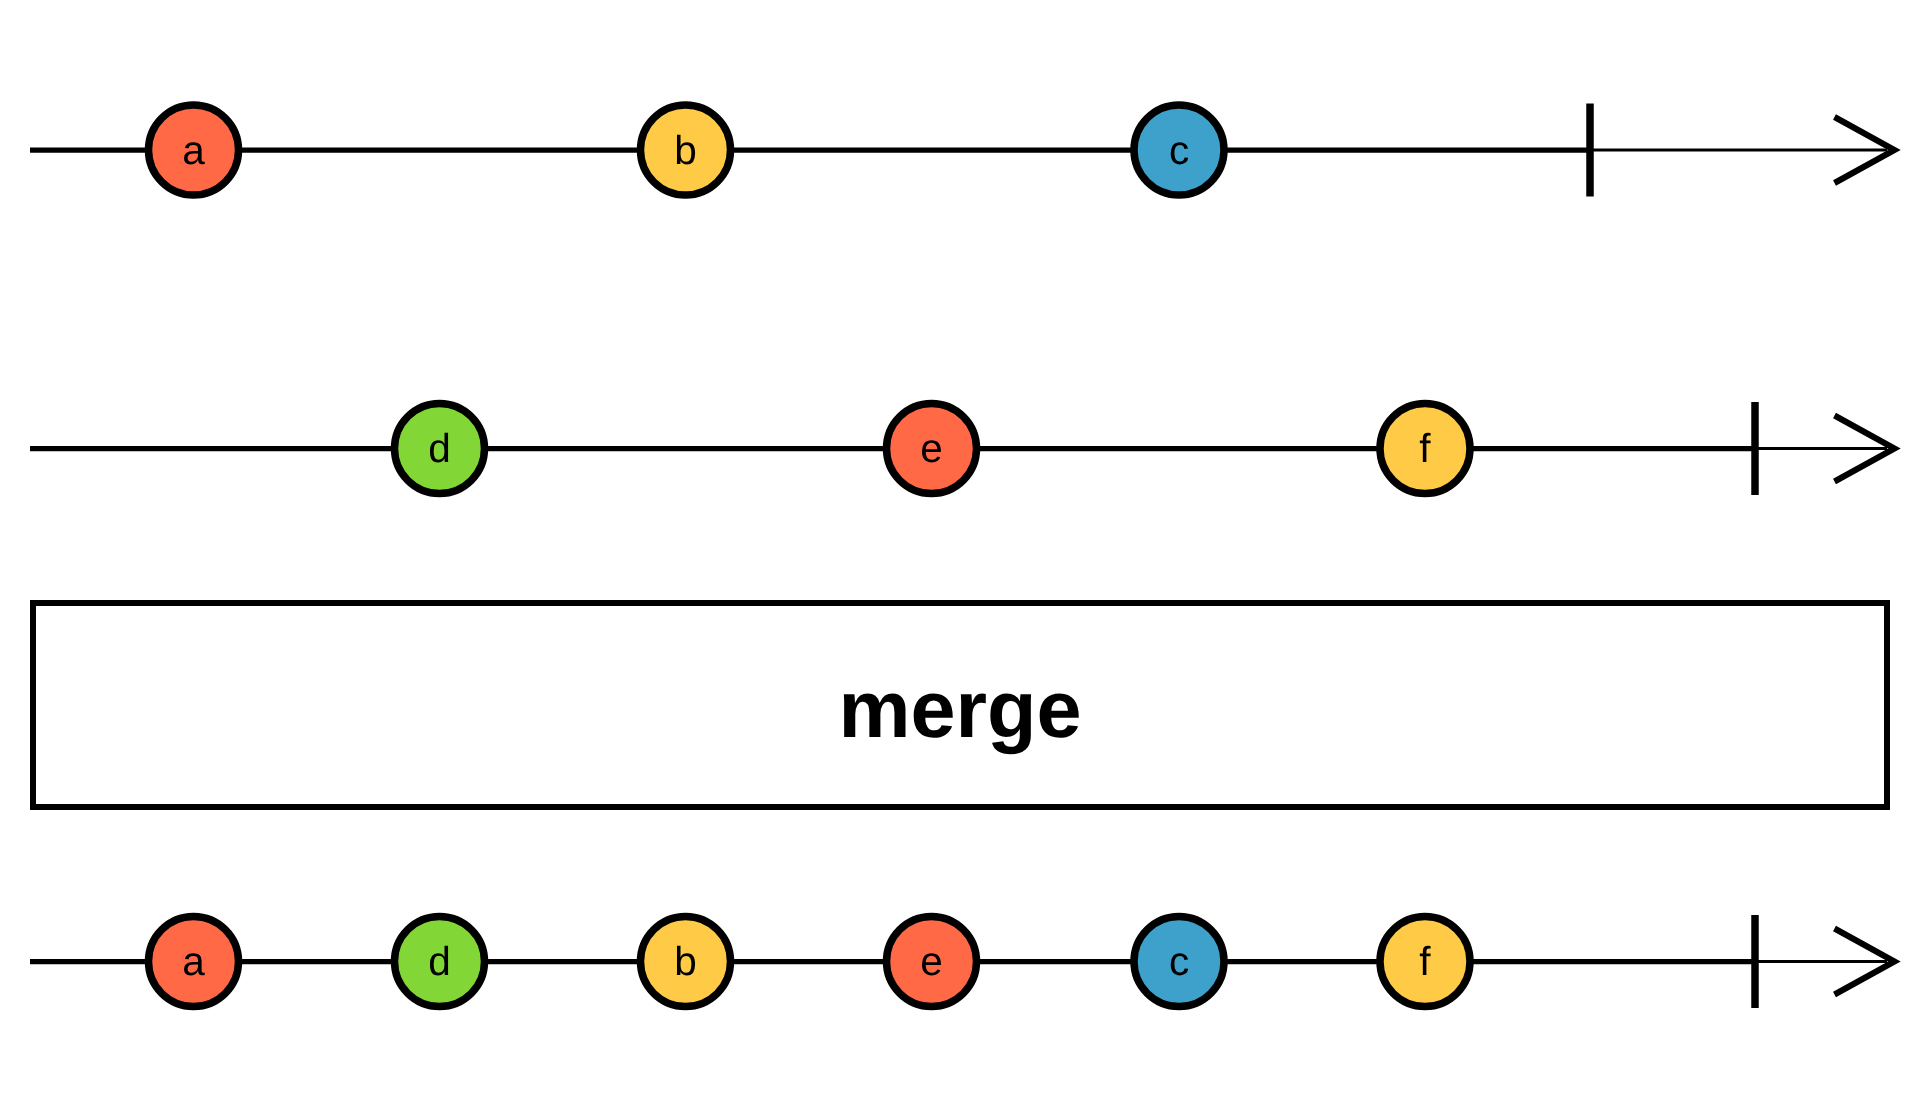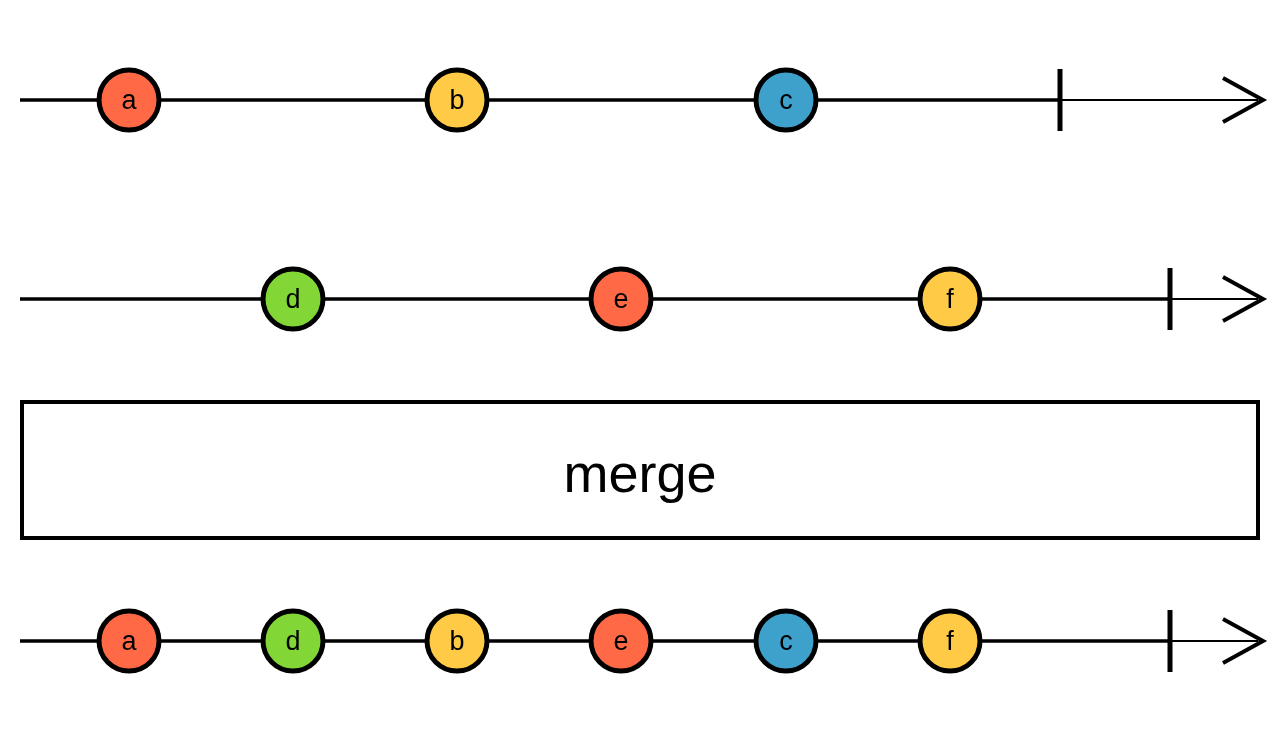--- a/index.html
+++ b/index.html
@@ -30,20 +30,21 @@
     background: #ffffff;
     display: flex;
     align-items: center;
     justify-content: center;
   }
   .op-label {
     font-size: 54px;
     color: #000000;
     line-height: 1;
     padding-top: 6px;
+    font-weight: bold;
   }
 </style>
 </head>
 <body>
 
 <div class="stage">
   <svg id="timelines" width="1280" height="740" viewBox="0 0 1280 740">
       <g>
         <line x1="20" y1="100" x2="1060" y2="100" stroke="#000000" stroke-width="3.5"></line>
         <line x1="1060" y1="100" x2="1258" y2="100" stroke="#000000" stroke-width="2"></line>

